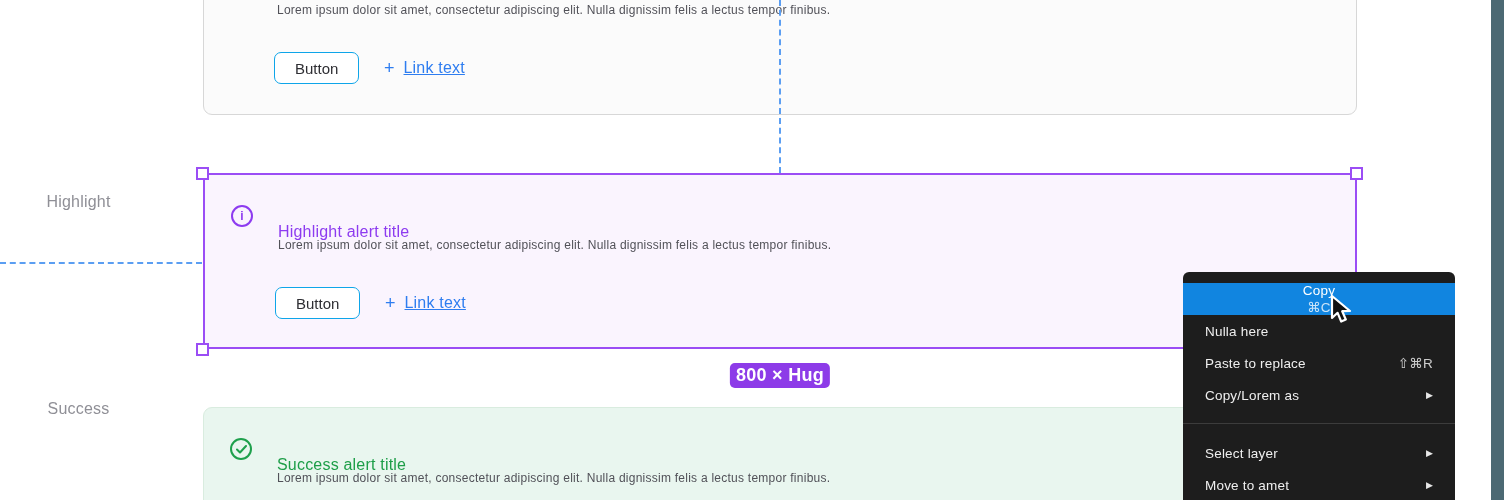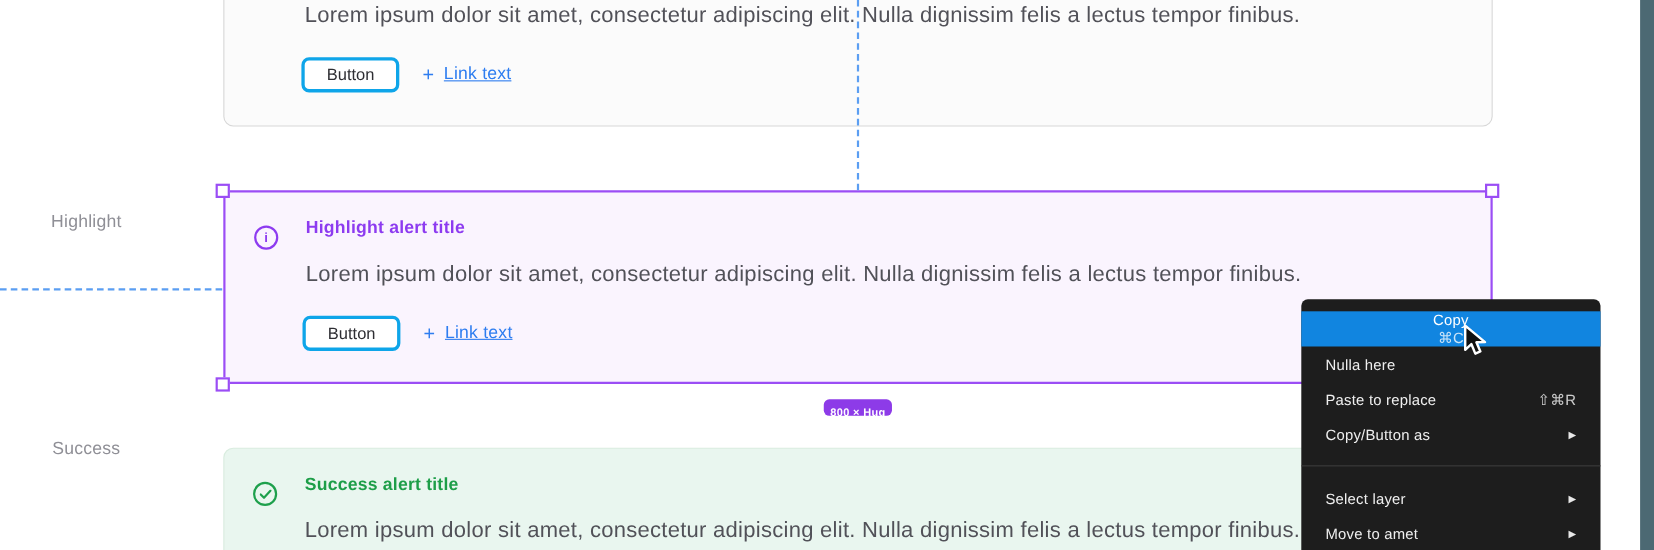--- a/index.html
+++ b/index.html
@@ -5,50 +5,50 @@
   html,body{margin:0;padding:0;background:#fff;}
   .stage{position:relative;width:1504px;height:500px;overflow:hidden;background:#ffffff;
          font-family:"Liberation Sans",sans-serif;-webkit-font-smoothing:antialiased;}
 
   
   .card{position:absolute;left:203px;width:1154px;border-radius:9px;box-sizing:border-box;}
   .card.default{top:-61px;height:176px;background:#fbfbfb;border:1px solid #d7d7d7;}
   .card.highlight{top:173px;height:176px;background:#faf4fe;border:2px solid #9b4df5;border-radius:3px;}
   .card.success{top:407px;height:176px;background:#e9f6ef;border:1px solid #d9ecdf;}
 
-  .alert-body{position:absolute;left:73px;top:63px;font-size:20px;letter-spacing:.25px;color:#515158;white-space:nowrap;}
-  .alert-title{position:absolute;left:73px;top:24px;font-size:16px;font-weight:bold;letter-spacing:.2px;white-space:nowrap;text-align:center;}
+  .alert-body{position:absolute;left:73px;top:63px;font-size:12px;letter-spacing:.25px;color:#515158;white-space:nowrap;}
+  .alert-title{position:absolute;left:73px;top:48px;font-size:16px;font-weight:normal;letter-spacing:.2px;white-space:nowrap;text-align:center;}
   .title-purple{color:#8d3bf0;}
   .title-green{color:#1d9e48;}
 
   .icon-circle{position:absolute;left:26px;top:30px;width:18px;height:18px;border-radius:50%;
                display:flex;align-items:center;justify-content:center;}
   .info-circle{border:2px solid #8d3bf0;color:#8d3bf0;font-size:12px;font-weight:bold;font-style:normal;}
   .check-circle{border:2px solid #1ea04c;color:#1ea04c;}
 
   .btn{position:absolute;left:70px;top:112px;height:32px;padding:0 20px;background:#ffffff;
-       border:3px solid #0ea5e9;border-radius:7px;font-size:15px;color:#2e2e33;
+       border:1px solid #0ea5e9;border-radius:7px;font-size:15px;color:#2e2e33;
        display:flex;align-items:center;justify-content:center;box-sizing:border-box;}
   .link-row{position:absolute;left:180px;top:112px;height:32px;display:flex;align-items:center;gap:9px;
             font-size:16px;color:#2e7df0;}
   .link-plus{font-size:18px;line-height:1;}
   .link-label{font-weight:500;letter-spacing:.2px;text-decoration:underline;}
 
   
   .side-label{position:absolute;width:157px;text-align:center;font-size:16px;color:#8f8f96;letter-spacing:.2px;}
   .label-highlight{left:0;top:193px;}
   .label-success{left:0;top:400px;}
 
   
   .guide-v{position:absolute;left:779px;top:0;height:173px;width:0;border-left:2px dashed #5b9ef2;z-index:3;}
   .guide-h{position:absolute;left:0;top:262px;width:202px;height:0;border-top:2px dashed #5b9ef2;z-index:3;}
   .handle{position:absolute;width:9px;height:9px;background:#fff;border:2px solid #9b4df5;z-index:4;}
 
-  .size-badge{position:absolute;left:780px;top:363px;transform:translateX(-50%);height:15px;line-height:25px;
-              padding:0 6px;background:#8d3be8;color:#fff;font-size:10px;font-weight:bold;letter-spacing:.3px;
+  .size-badge{position:absolute;left:780px;top:363px;transform:translateX(-50%);height:25px;line-height:25px;
+              padding:0 6px;background:#8d3be8;color:#fff;font-size:18px;font-weight:bold;letter-spacing:.3px;
               border-radius:5px;z-index:5;white-space:nowrap;}
 
   
   .menu{position:absolute;left:1183px;top:272px;width:272px;height:240px;background:#1d1d1d;
         border-radius:6px 6px 0 0;padding-top:11px;box-sizing:border-box;z-index:6;}
   .menu-row{height:32px;display:flex;align-items:center;padding:0 22px;font-size:13.5px;color:#efefef;
             letter-spacing:.2px;}
   .menu-row .mlabel{flex:1;}
   .menu-row .mshort{color:rgba(255,255,255,.78);}
   .menu-row .marrow{font-size:9px;color:#e8e8e8;}
@@ -116,21 +116,21 @@
       <span class="mshort">⌘C</span>
     </div>
     <div class="menu-row">
       <span class="mlabel">Nulla here</span>
     </div>
     <div class="menu-row">
       <span class="mlabel">Paste to replace</span>
       <span class="mshort">⇧⌘R</span>
     </div>
     <div class="menu-row">
-      <span class="mlabel">Copy/Button as</span>
+      <span class="mlabel">Copy/Lorem as</span>
       <span class="marrow">▶</span>
     </div>
     <div class="menu-sep"></div>
     <div class="menu-row">
       <span class="mlabel">Select layer</span>
       <span class="marrow">▶</span>
     </div>
     <div class="menu-row">
       <span class="mlabel">Move to amet</span>
       <span class="marrow">▶</span>

